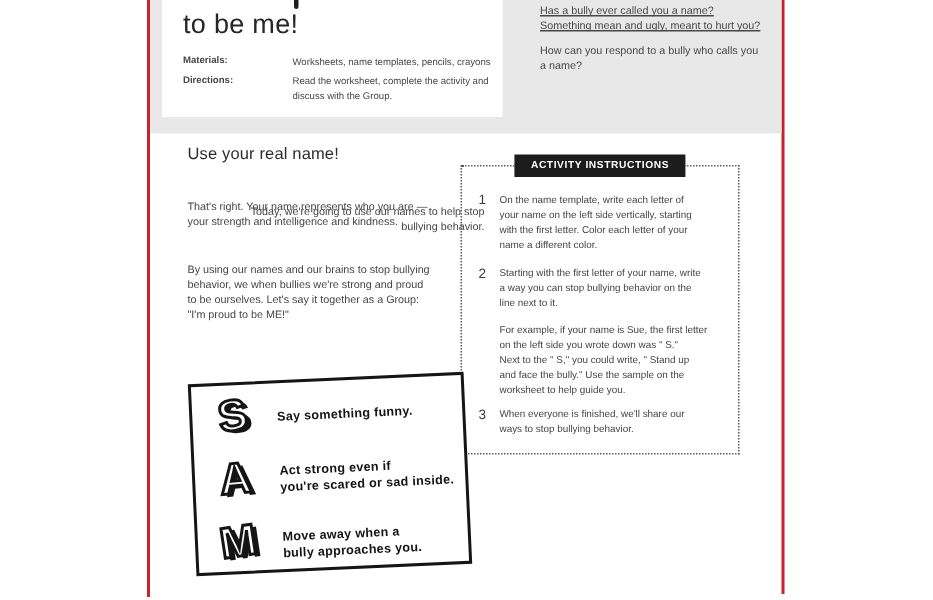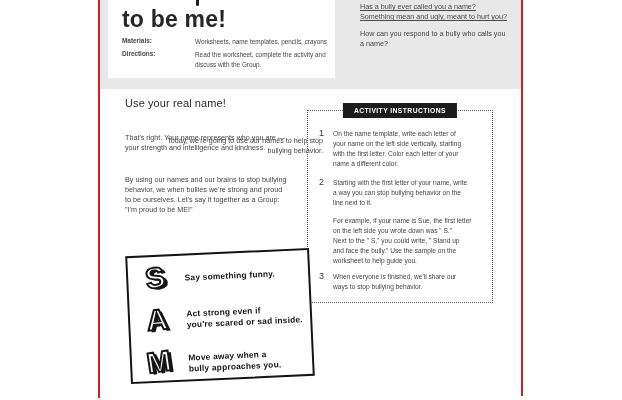--- a/index.html
+++ b/index.html
@@ -16,21 +16,21 @@
   .rule{width:2px;background:#c8232a;top:0;}
   .rule-left{left:98px;height:398px;}
   .rule-right{left:521px;height:396px;}
 
   
   .band{left:100px;top:0;width:421px;height:89px;background:#e8e8e8;}
 
   
   .title-card{left:108px;top:0;width:227px;height:78px;background:#ffffff;}
   .partial-glyph{left:88px;top:0;width:3px;height:6px;background:#1e1e1e;border-radius:0 0 2px 2px;}
-  .page-title{left:14px;top:6px;font-size:23px;font-weight:700;color:#262626;letter-spacing:.2px;}
+  .page-title{left:14px;top:6px;font-size:18px;font-weight:400;color:#262626;letter-spacing:.2px;}
   .meta-label{font-size:6.4px;font-weight:700;color:#464646;}
   .meta-value{font-size:6.4px;color:#464646;line-height:9.5px;}
   .mat-label{left:14px;top:37px;}
   .mat-value{left:87px;top:37px;width:135px;}
   .dir-label{left:14px;top:50px;}
   .dir-value{left:87px;top:50px;width:138px;}
 
   
   .question{left:360px;width:170px;font-size:7.2px;line-height:10px;color:#474747;}
   .q1{top:2px;text-decoration:underline;}

